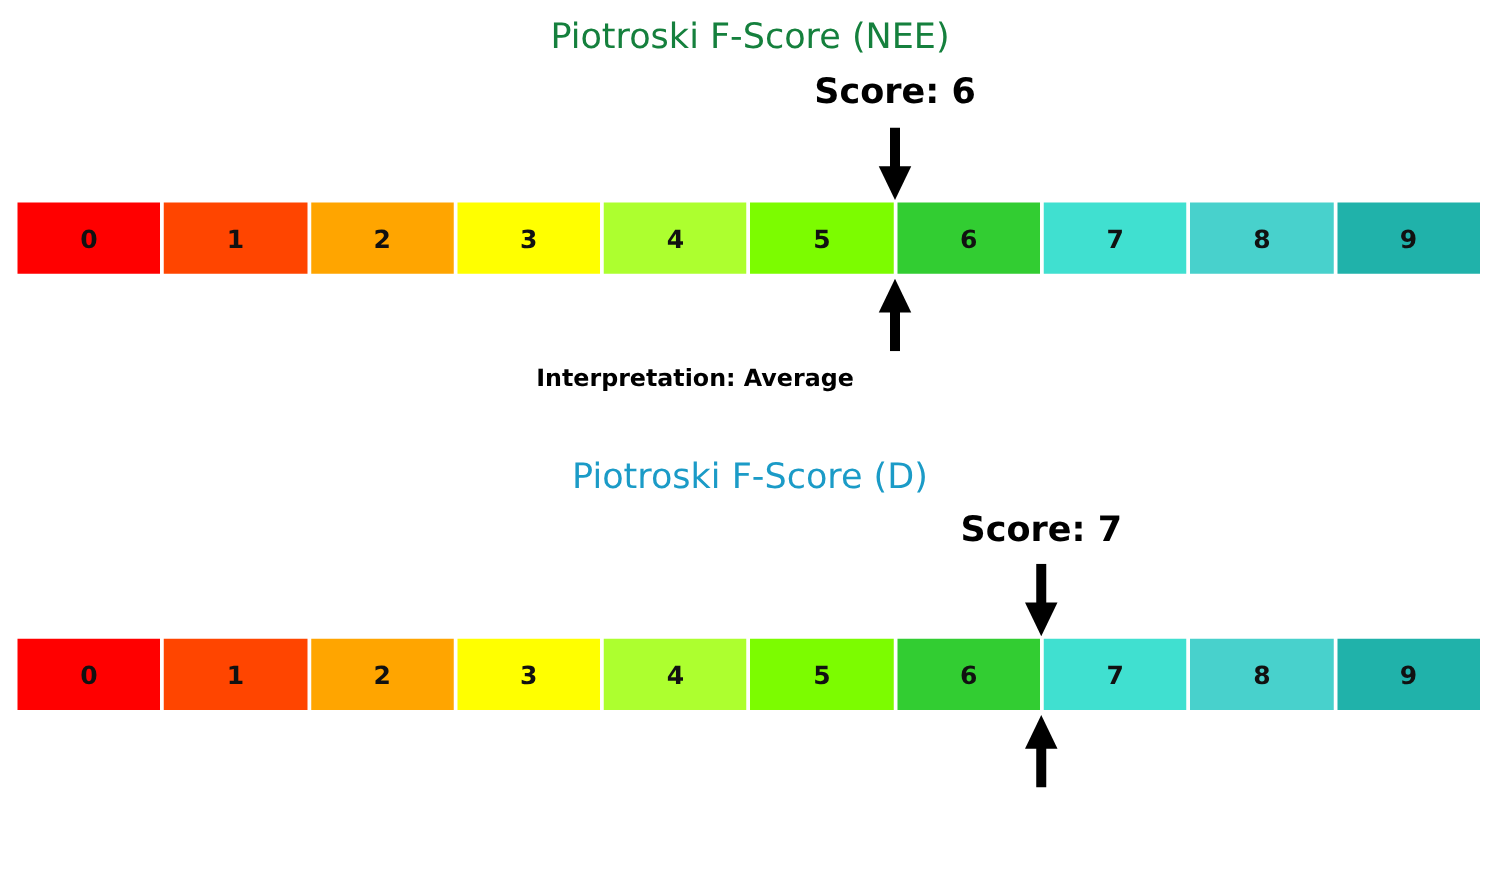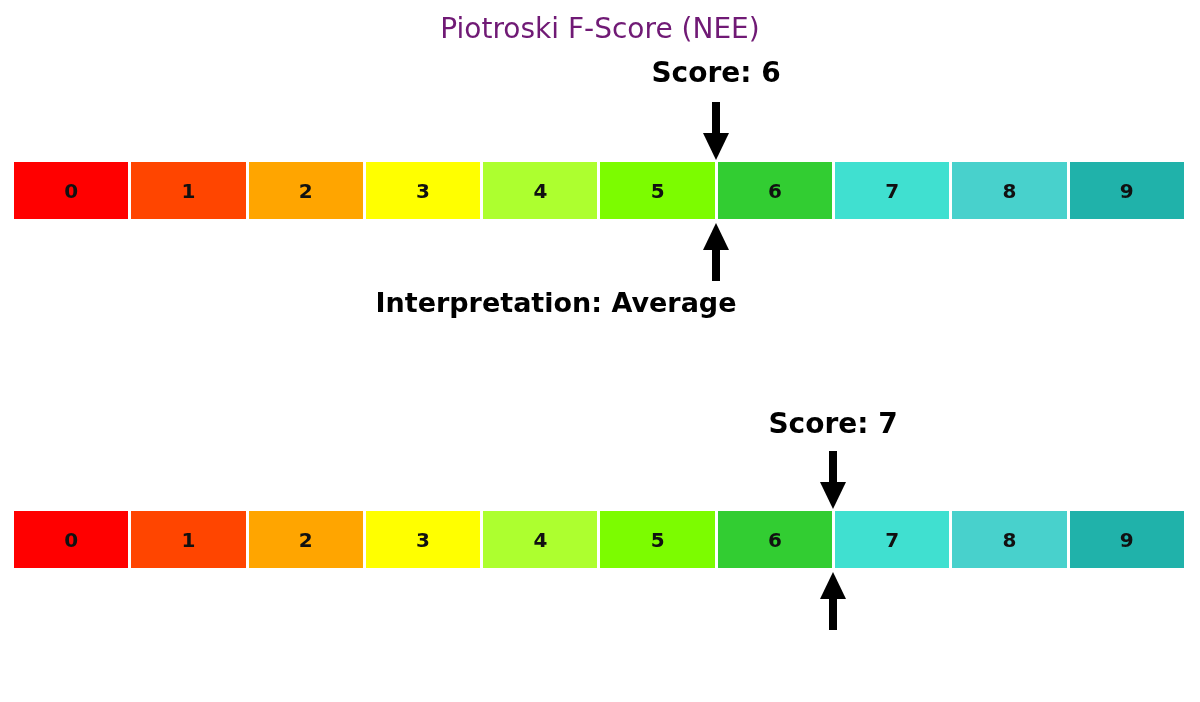--- a/index.html
+++ b/index.html
@@ -68,33 +68,33 @@
     font-size: 20px;
     font-weight: 700;
     color: #111111;
   }
 
   .interp-label {
     position: absolute;
     left: 0;
     width: 1112px;
     text-align: center;
-    font-size: 27px;
+    font-size: 19px;
     font-weight: 700;
     line-height: 28px;
   }
   .interp-1 { top: 289px; }
   .interp-2 { top: 641px; }
 </style>
 </head>
 <body>
 
 <div class="canvas">
 
-  <div class="panel-title title-1" style="color: #701a75;">Piotroski F-Score (NEE)</div>
+  <div class="panel-title title-1" style="color: #15803d;">Piotroski F-Score (NEE)</div>
 
   <div class="score-label score-1" style="left: 716px;">Score: 6</div>
 
   <svg class="arrow arrow-down-1" viewBox="0 0 34 58" style="left: 699px;">
     <rect x="13" y="0" width="8" height="33" fill="#000000"></rect>
     <polygon points="4,31 30,31 17,58" fill="#000000"></polygon>
   </svg>
 
   <div class="bar bar-1">
       <div class="seg" style="background: rgb(255, 0, 0);">0</div>
@@ -109,20 +109,21 @@
       <div class="seg" style="background: rgb(32, 178, 170);">9</div>
     </div>
 
   <svg class="arrow arrow-up-1" viewBox="0 0 34 58" style="left: 699px;">
     <polygon points="4,27 30,27 17,0" fill="#000000"></polygon>
     <rect x="13" y="25" width="8" height="33" fill="#000000"></rect>
   </svg>
 
   <div class="interp-label interp-1" style="color: rgb(0, 0, 0);">Interpretation: Average</div>
 
+  <div class="panel-title title-2" style="color: rgb(27, 155, 199);">Piotroski F-Score (D)</div>
 
   <div class="score-label score-2" style="left: 833px; text-align: center;">Score: 7</div>
 
   <svg class="arrow arrow-down-2" viewBox="0 0 34 58" style="left: 816px;">
     <rect x="13" y="0" width="8" height="33" fill="#000000"></rect>
     <polygon points="4,31 30,31 17,58" fill="#000000"></polygon>
   </svg>
 
   <div class="bar bar-2">
       <div class="seg" style="background: rgb(255, 0, 0);">0</div>

